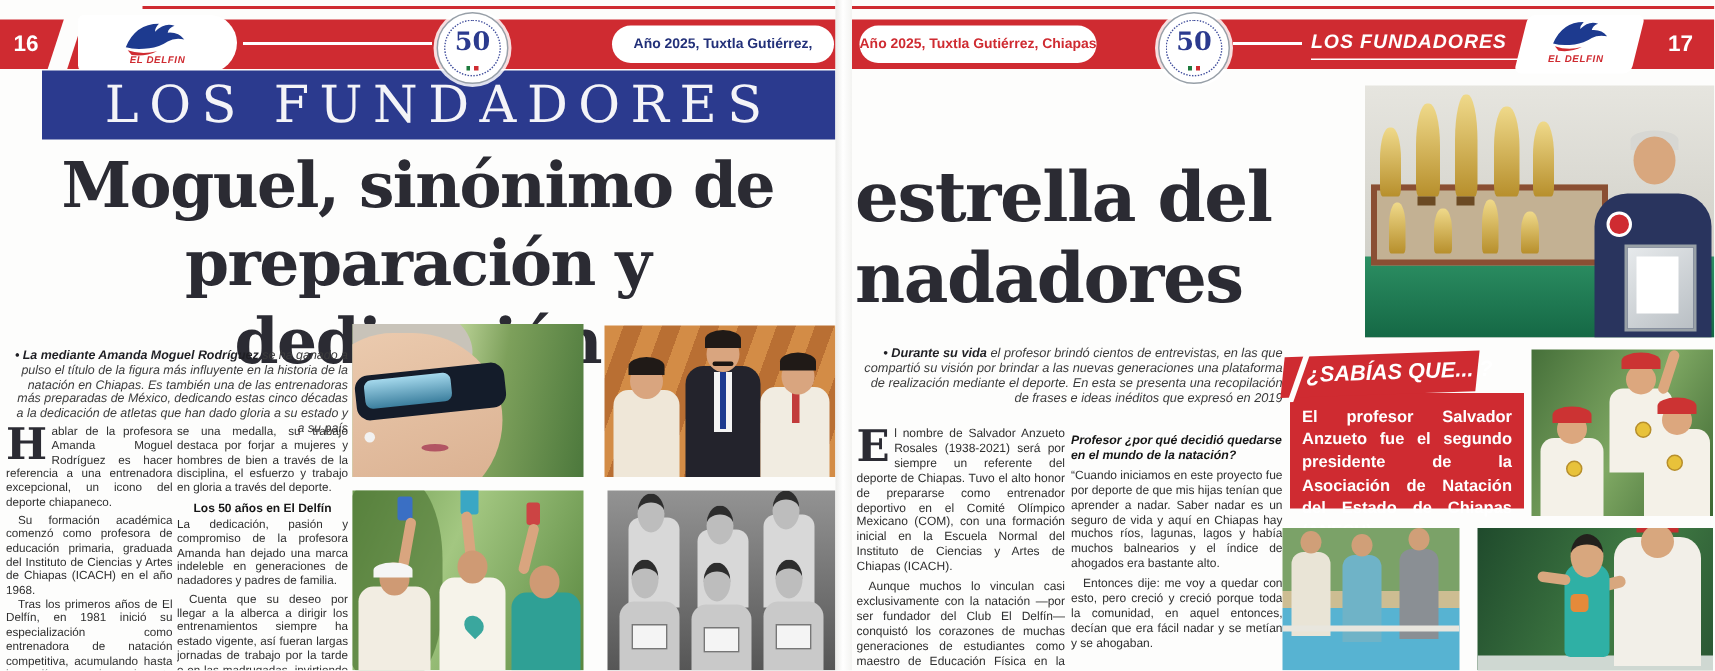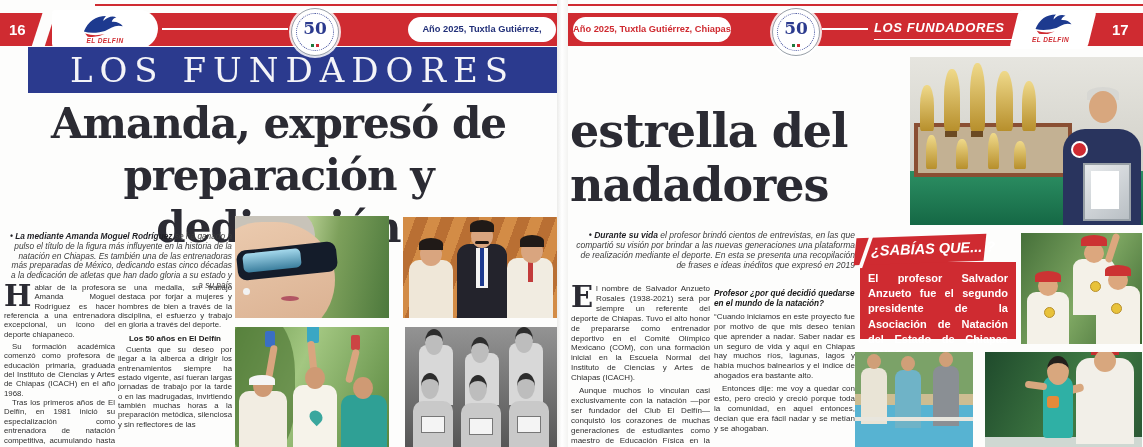--- a/index.html
+++ b/index.html
@@ -192,35 +192,36 @@
     <div class="pill" style="left:408px;top:4px;width:148px;height:25px;line-height:25px;color:#223079;">Año 2025, Tuxtla Gutiérrez, Chiapas</div>
   </div>
   <div class="logo50" style="left:291px;top:8px;">
     <div class="ring"></div>
     <span class="n50">50</span>
     <div class="flag"></div>
   </div>
   <div class="bluebar">LOS FUNDADORES</div>
 
   <h1 class="headline headline-l">
-    <span>Amanda, expresó de</span><br>
+    <span>Moguel, sinónimo de</span><br>
     <span>preparación y dedicación</span>
   </h1>
 
   <div class="lead lead-l"><b>• La mediante Amanda Moguel Rodríguez</b><span> se ha ganado a pulso el título de la figura más influyente en la historia de la natación en Chiapas. Es también una de las entrenadoras más preparadas de México, dedicando estas cinco décadas a la dedicación de atletas que han dado gloria a su estado y a su país</span></div>
 
   <div class="col colL colL1">
     <p><span class="dropcap">H</span><span>ablar de la profesora Amanda Moguel Rodríguez es hacer referencia a una entrenadora excepcional, un icono del deporte chiapaneco.</span></p>
     <p class="ind">Su formación académica comenzó como profesora de educación primaria, graduada del Instituto de Ciencias y Artes de Chiapas (ICACH) en el año 1968.</p>
     <p class="ind">Tras los primeros años de El Delfín, en 1981 inició su especialización como entrenadora de natación competitiva, acumulando hasta hoy día una impresionante preparación.</p>
 
   </div>
   <div class="col colL colL2">
     <p>se una medalla, su trabajo destaca por forjar a mujeres y hombres de bien a través de la disciplina, el esfuerzo y trabajo en gloria a través del deporte.</p>
     <div class="subhead-c">Los 50 años en El Delfín</div>
+    <p>La dedicación, pasión y compromiso de la profesora Amanda han dejado una marca indeleble en generaciones de nadadores y padres de familia.</p>
     <p class="ind">Cuenta que su deseo por llegar a la alberca a dirigir los entrenamientos siempre ha estado vigente, así fueran largas jornadas de trabajo por la tarde o en las madrugadas, invirtiendo también muchas horas a la preparación metódica, silenciosa y sin reflectores de las</p>
   </div>
 
   <div class="photo pA" style="left:235px;top:216px;width:154px;height:102px;">
     <div class="hair"></div>
     <div class="face"></div>
     <div class="shade"></div>
     <div class="lens"></div>
     <div class="lips"></div>
     <div class="ear"></div>
@@ -335,21 +336,21 @@
 
   <div class="lead lead-r"><b>• Durante su vida</b><span> el profesor brindó cientos de entrevistas, en las que compartió su visión por brindar a las nuevas generaciones una plataforma de realización mediante el deporte. En esta se presenta una recopilación de frases e ideas inéditos que expresó en 2019</span></div>
 
   <div class="col colR colR1">
     <p><span class="dropcap">E</span><span>l nombre de Salvador Anzueto Rosales (1938-2021) será por siempre un referente del deporte de Chiapas. Tuvo el alto honor de prepararse como entrenador deportivo en el Comité Olímpico Mexicano (COM), con una formación inicial en la Escuela Normal del Instituto de Ciencias y Artes de Chiapas (ICACH).</span></p>
     <p class="ind">Aunque muchos lo vinculan casi exclusivamente con la natación —por ser fundador del Club El Delfín— conquistó los corazones de muchas generaciones de estudiantes como maestro de Educación Física en la Escuela Secundaria Federal Licenciado Adolfo López Mateos y en el Instituto Tecnológico de Tuxtla Gutiérrez (I.T.T.G.).</p>
 
   </div>
   <div class="col colR colR2">
     <div class="subhead-i">Profesor ¿por qué decidió quedarse en el mundo de la natación?</div>
-    <p>“Cuando iniciamos en este proyecto fue por motivo de que mis deseo tenían que aprender a nadar. Saber nadar es un seguro de vida y aquí en Chiapas hay muchos ríos, lagunas, lagos y había muchos balnearios y el índice de ahogados era bastante alto.</p>
+    <p>“Cuando iniciamos en este proyecto fue por deporte de que mis hijas tenían que aprender a nadar. Saber nadar es un seguro de vida y aquí en Chiapas hay muchos ríos, lagunas, lagos y había muchos balnearios y el índice de ahogados era bastante alto.</p>
     <p class="ind">Entonces dije: me voy a quedar con esto, pero creció y creció porque toda la comunidad, en aquel entonces, decían que era fácil nadar y se metían y se ahogaban.</p>
 
   </div>
 
   <div class="sab-banner">
     <div class="slash"></div>
     <div class="sab-title">¿SABÍAS QUE... ?</div>
   </div>
   <div class="sab-box">El profesor Salvador Anzueto fue el segundo presidente de la Asociación de Natación del Estado de Chiapas (ANECH).</div>
 

